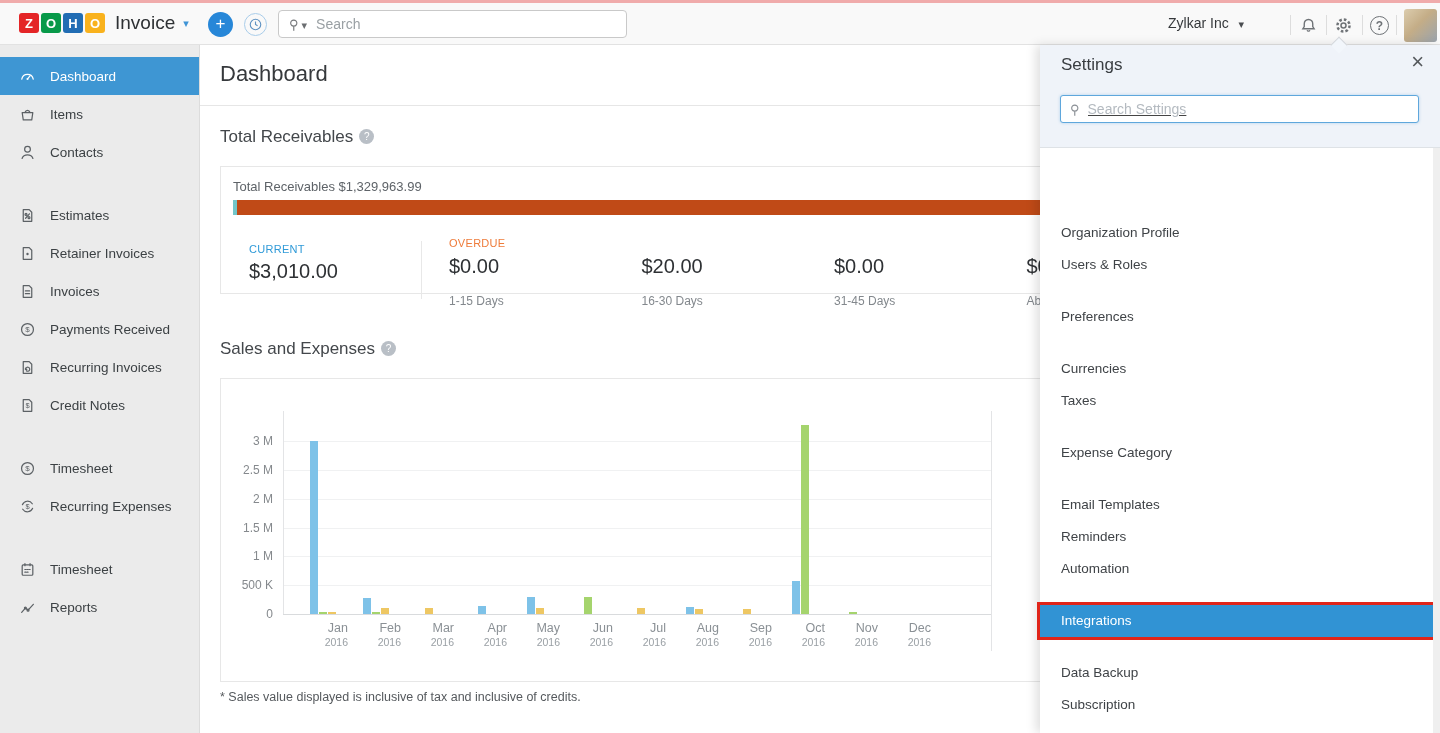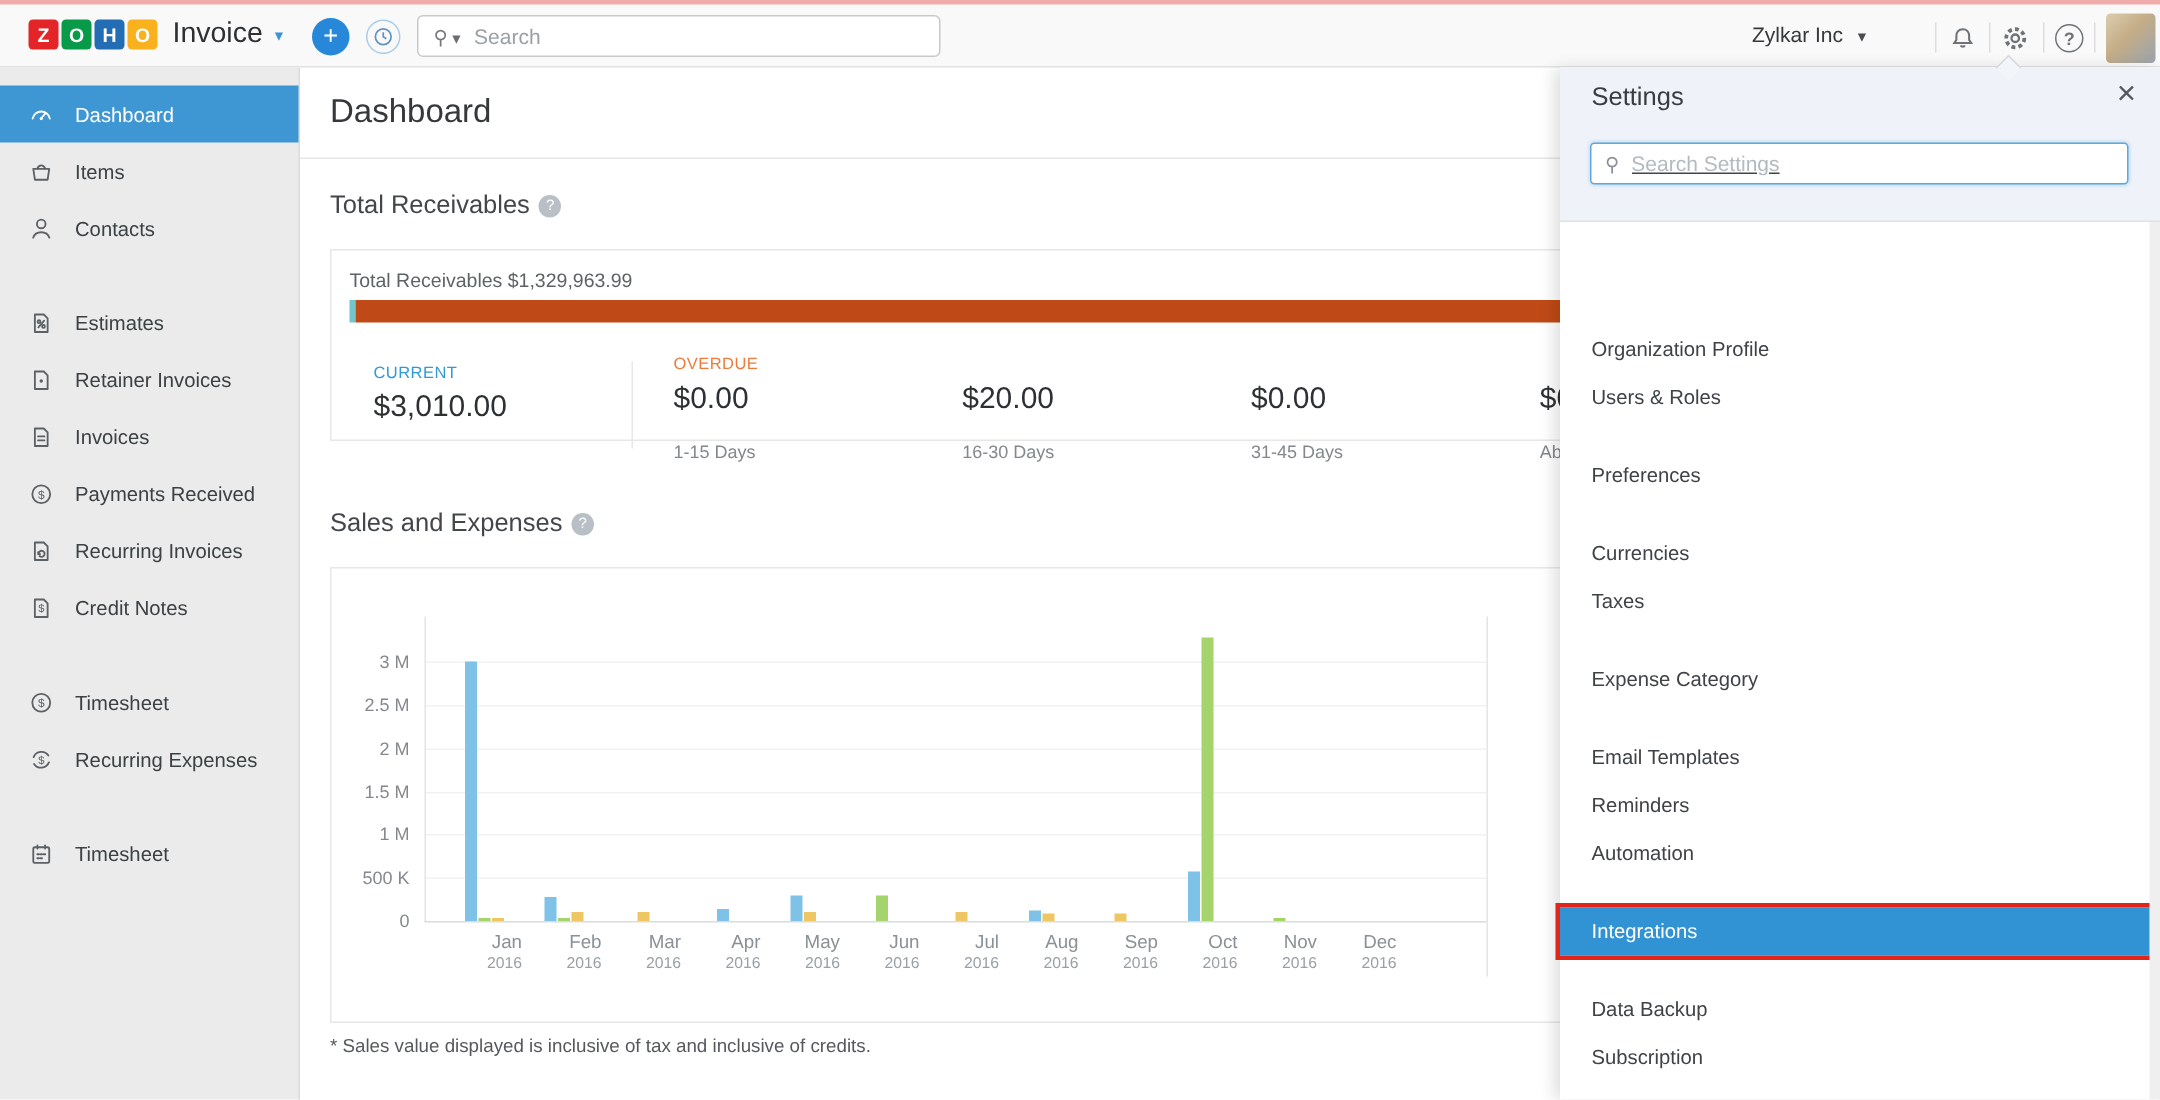--- a/index.html
+++ b/index.html
@@ -241,20 +241,28 @@
     </div>
     <div class="side-group">
       <div class="side-item">
         <span class="icn"><svg viewBox="0 0 16 16" width="17" height="17">
             <rect x="3" y="3.6" width="10" height="9.8" rx="1" fill="none" stroke="currentColor" stroke-width="1.15" stroke-linecap="round" stroke-linejoin="round"></rect>
             <path d="M5.6 2.4v2M10.4 2.4v2" fill="none" stroke="currentColor" stroke-width="1.15" stroke-linecap="round" stroke-linejoin="round"></path>
             <path d="M5.5 8h1M7.5 8h1M9.5 8h1M5.5 10.5h1M7.5 10.5h1" fill="none" stroke="currentColor" stroke-width="1.15" stroke-linecap="round" stroke-linejoin="round"></path>
           </svg></span>
         <span>Timesheet</span>
       </div>
+      <div class="side-item">
+        <span class="icn"><svg viewBox="0 0 16 16" width="17" height="17">
+            <path d="M2.5 12.5L6 8.5l2.5 2L13.5 5" fill="none" stroke="currentColor" stroke-width="1.15" stroke-linecap="round" stroke-linejoin="round"></path>
+            <circle cx="6" cy="8.5" r=".9" fill="none" stroke="currentColor" stroke-width="1.15" stroke-linecap="round" stroke-linejoin="round"></circle>
+            <circle cx="8.5" cy="10.5" r=".9" fill="none" stroke="currentColor" stroke-width="1.15" stroke-linecap="round" stroke-linejoin="round"></circle>
+          </svg></span>
+        <span>Reports</span>
+      </div>
     </div>
   </nav>
 
 <div id="main">
   <div id="page-title">Dashboard</div>
   <div id="header-divider"></div>
 
   <div class="section-heading" style="top:82px">
     <span>Total Receivables</span><span class="help-icon">?</span>
   </div>

